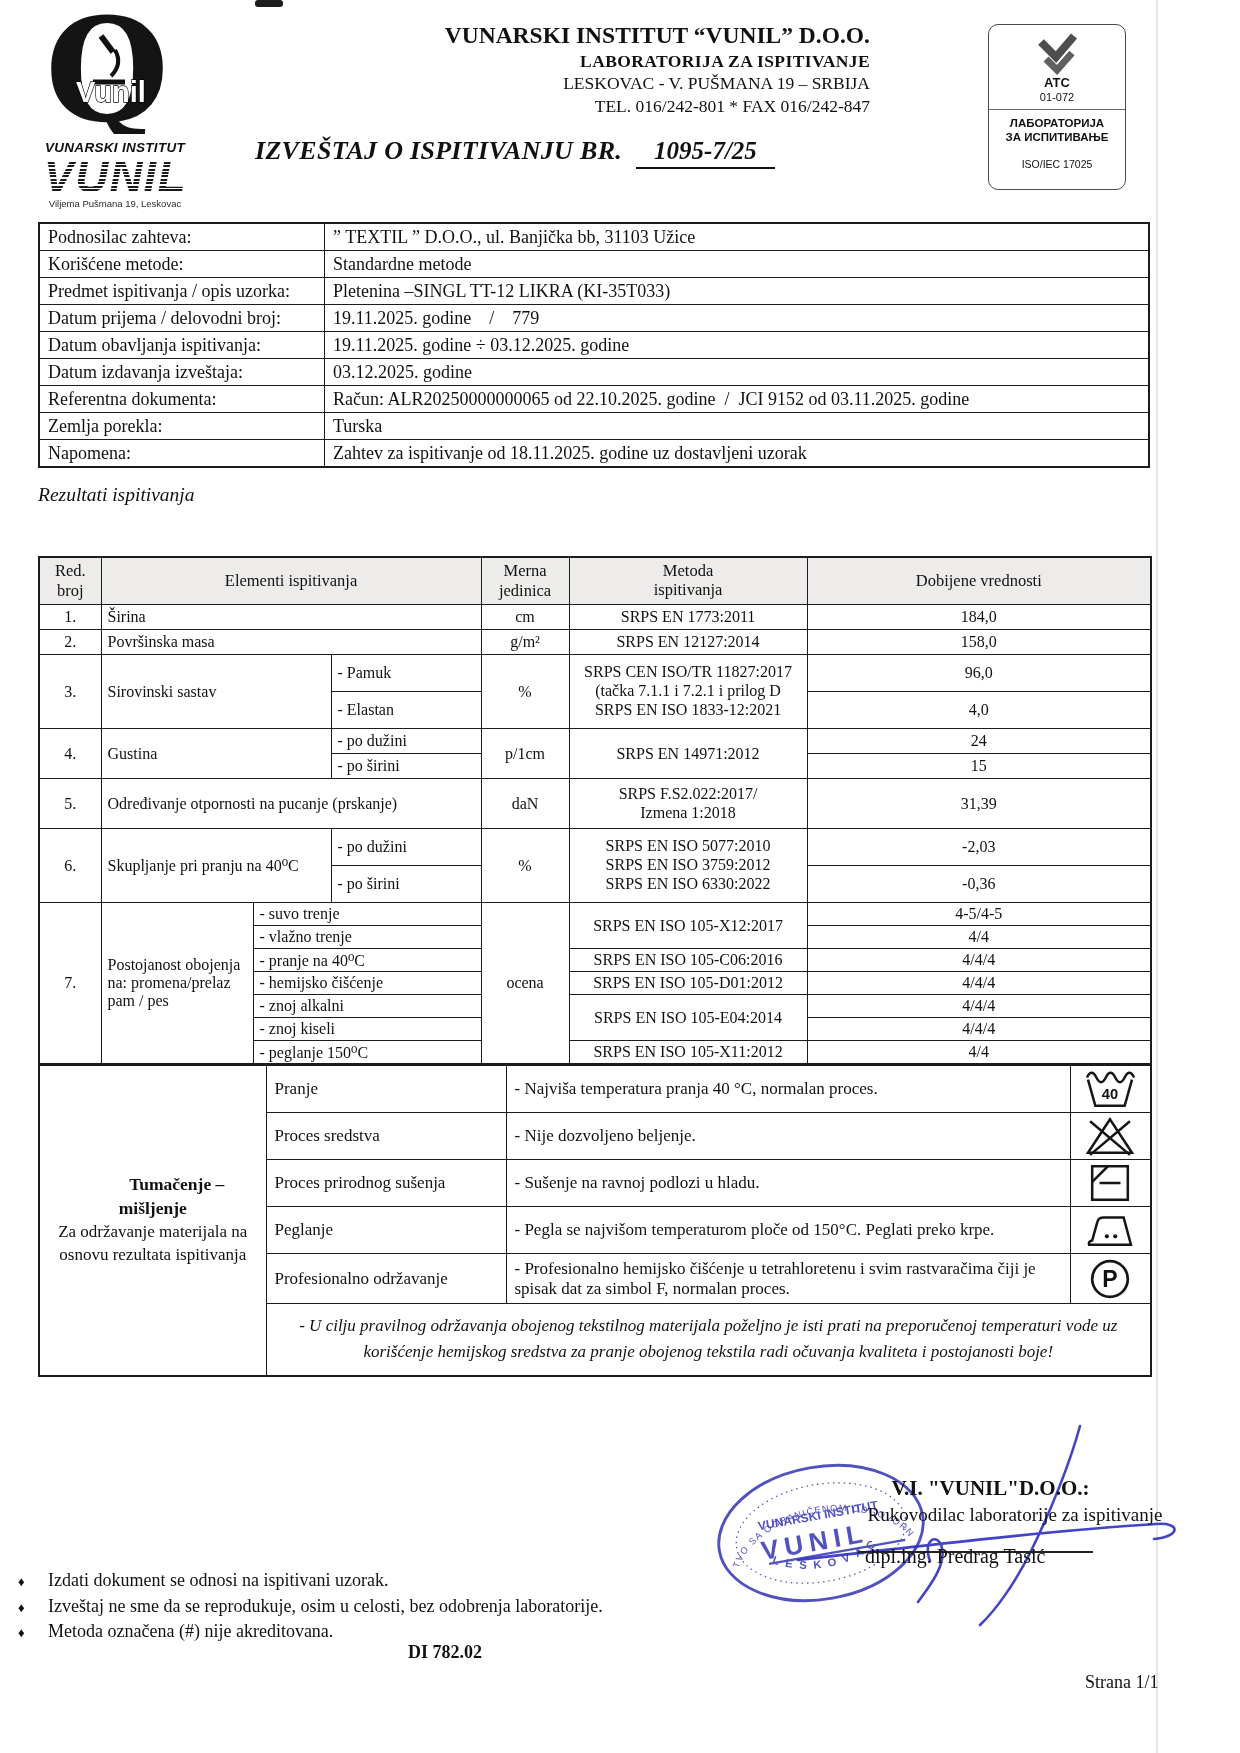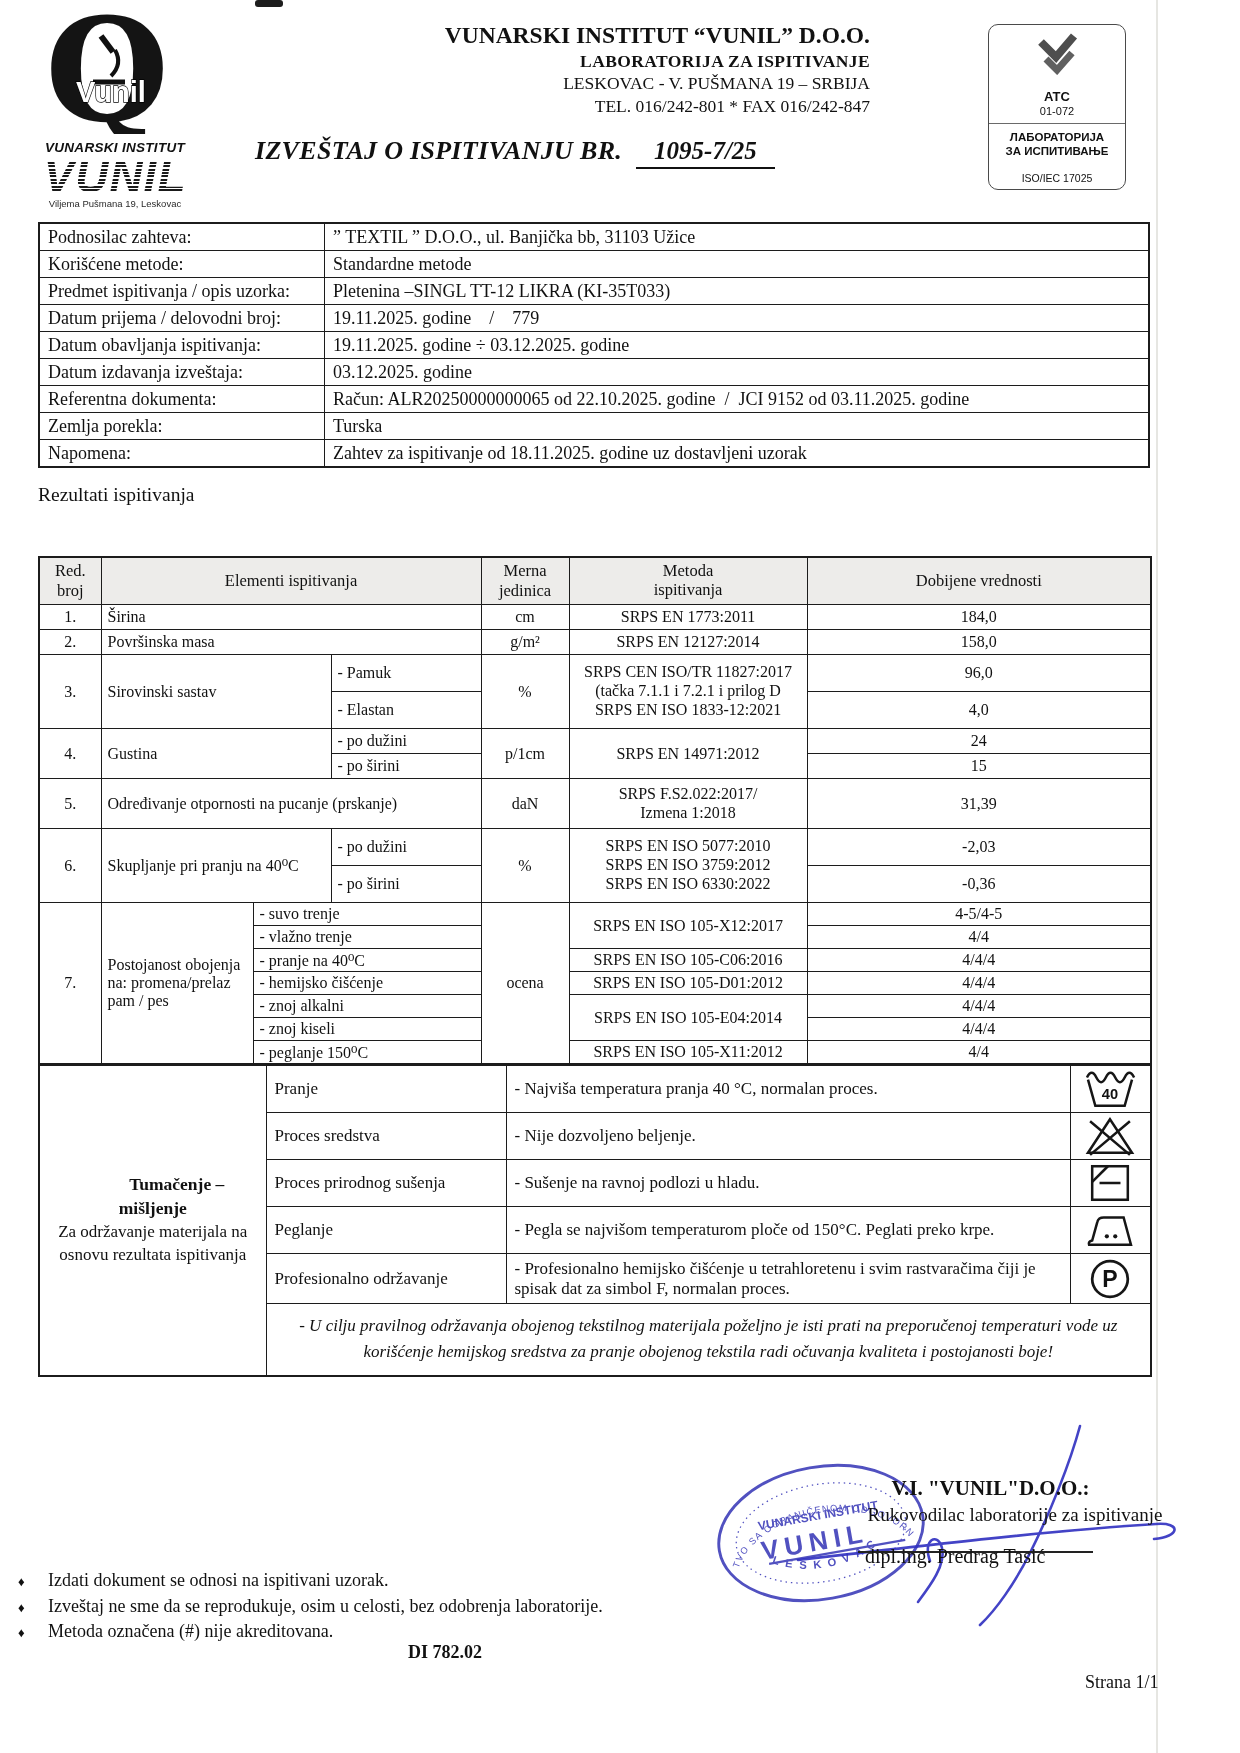--- a/index.html
+++ b/index.html
@@ -26,37 +26,37 @@
   .org-addr,.org-tel{font-size:17.5px;}
 
   .title-row{left:255px;top:136px;width:660px;display:flex;align-items:baseline;gap:14px;}
   .title-main{font-size:26px;font-weight:bold;font-style:italic;letter-spacing:.3px;}
   .report-no{font-size:25px;font-weight:bold;font-style:italic;
              border-bottom:2.6px solid #111;padding:0 18px 2px 18px;}
 
   .accr-box{left:988px;top:24px;width:138px;height:166px;border:1.6px solid #4a4a4a;border-radius:10px;
             display:flex;flex-direction:column;align-items:center;box-sizing:border-box;
             font-family:"Liberation Sans",sans-serif;background:#fff;}
-  .accr-body{font-weight:bold;font-size:13px;margin-top:14px;}
+  .accr-body{font-weight:bold;font-size:13px;margin-top:0;}
   .accr-num{font-size:11px;margin-top:1px;}
   .accr-div{width:100%;border-top:1.4px solid #6a6a6a;margin-top:6px;}
   .accr-l1,.accr-l2{font-weight:bold;font-size:11.5px;line-height:1.25;}
   .accr-std{font-size:10.5px;margin-top:13px;}
 
   
   table{border-collapse:collapse;table-layout:fixed;}
   .doc-table{border:2.8px solid #1c1c1c;}
   .doc-table td{border:1.6px solid #1c1c1c;padding:1px 8px;vertical-align:middle;overflow:hidden;}
 
   .info-table{left:38px;top:222px;width:1112px;}
   .info-table td{font-size:18px;height:24px;margin-left:36px;}
   .info-label{width:268px;}
   .info-value{white-space:pre-wrap;}
 
-  .results-heading{left:38px;top:484px;font-size:19.5px;}
+  .results-heading{left:38px;top:484px;font-size:19.5px;font-style:italic;}
 
   .results-table{left:38px;top:556px;width:1112px;font-size:16px;}
   .results-table td{padding:0 6px;}
   .hdr-row td{background:#edecea;text-align:center;font-size:16.5px;height:46px;}
   .hdr-narrow{display:inline-block;max-width:100px;line-height:1.15;}
   .c-center{text-align:center;}
   .row-h25 td{height:24px;} .row-h37 td{height:36px;} .row-h50 td{height:49px;} .row-h23 td{height:22px;}
   .m-lines div{line-height:1.18;text-align:center;}
 
   .care-table{left:38px;top:1064px;width:1112px;font-size:17px;}

